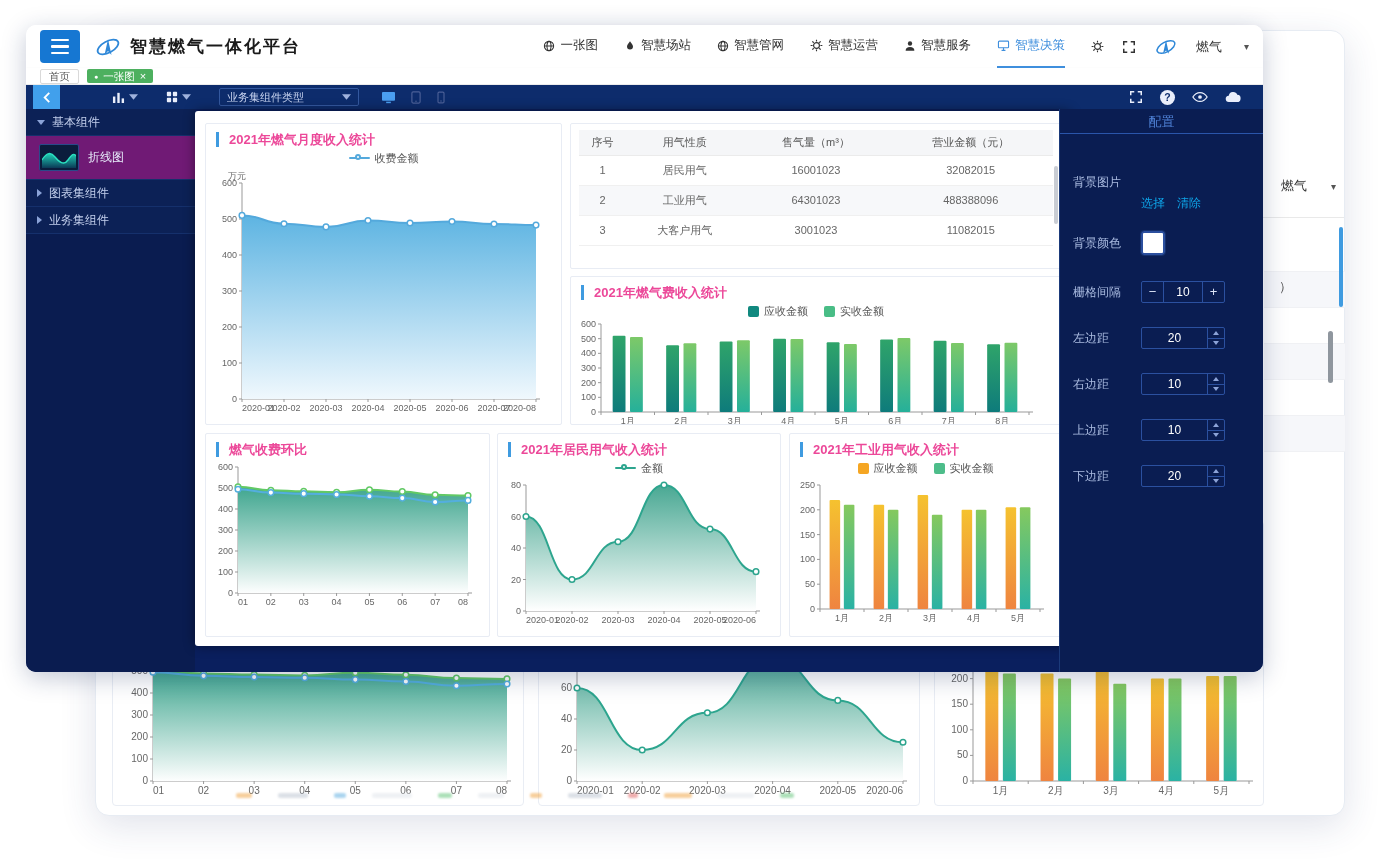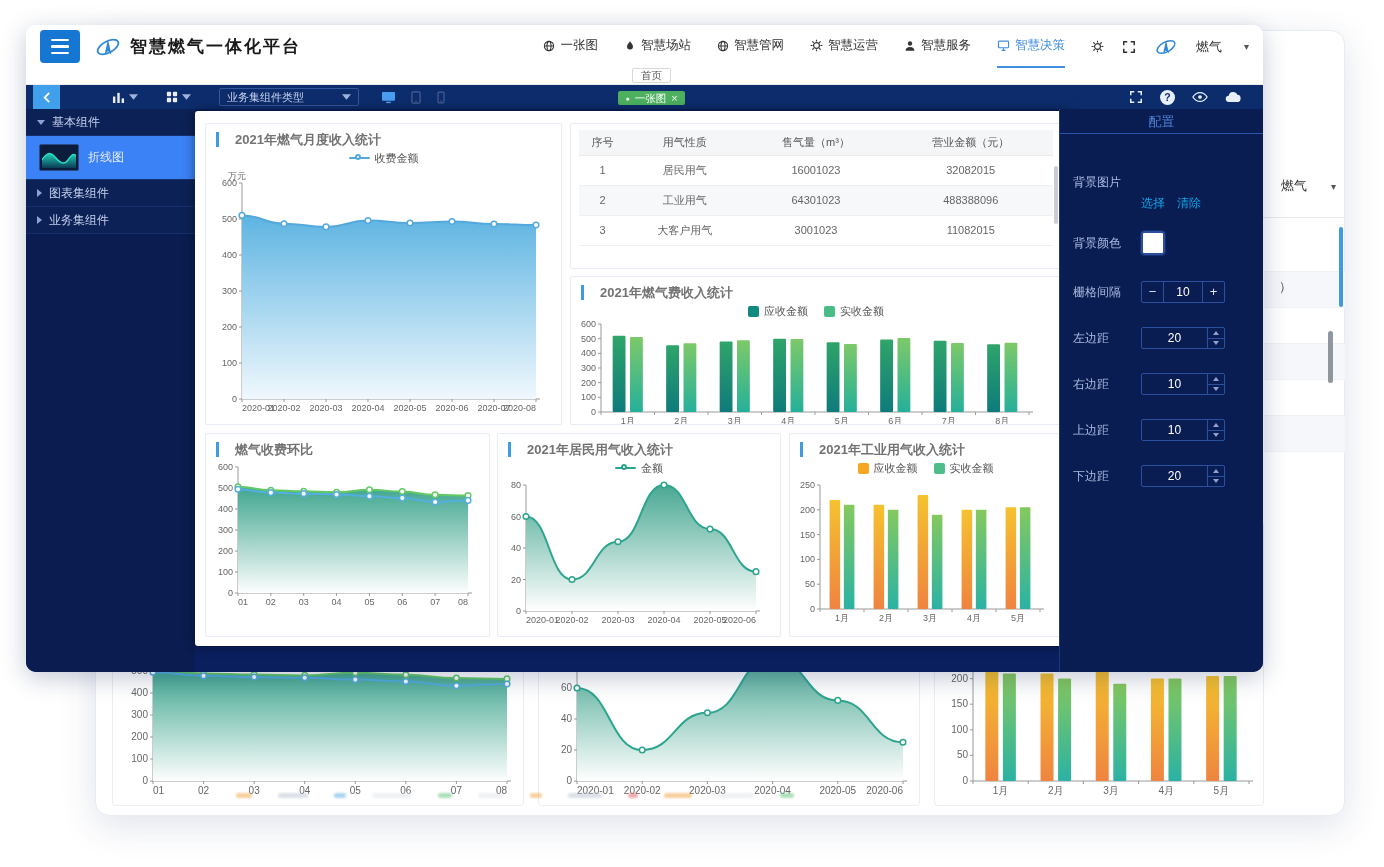--- a/index.html
+++ b/index.html
@@ -49,21 +49,21 @@
     height:43px; cursor:pointer; border-bottom:2px solid transparent; }
   .nav-item .nav-ic { display:flex; }
   .nav-item.active { color:#3f8fdd; border-bottom-color:#3f8fdd; }
   .nav-right { display:flex; align-items:center; gap:18px; margin-left:26px; }
   .nav-right .ic { display:flex; color:#333; cursor:pointer; }
   .gas-wrap { display:flex; align-items:center; gap:22px; font-size:13px; color:#333; }
   .gas-caret { font-size:10px; color:#555; }
 
   
   .tabsbar { height:17px; display:flex; align-items:center; gap:8px; padding-left:14px;
-    background:#fff; border-bottom:1px solid #ececec; box-shadow:0 1px 3px rgba(0,0,0,.06);flex-direction:column; }
+    background:#fff; border-bottom:1px solid #ececec; box-shadow:0 1px 3px rgba(0,0,0,.06); }
   .chip-home { font-size:10.5px; color:#595959; border:1px solid #d9d9d9; border-radius:2px;
     padding:0px 8px; line-height:13px; background:#fff; cursor:pointer; }
   .tab-green { font-size:10.5px; color:#fff; background:#4db05f; border-radius:2px;
     padding:0px 7px; line-height:14px; display:flex; align-items:center; gap:5px; cursor:pointer; }
   .tab-green .dot { font-size:7px; line-height:1; }
   .tab-green .close { font-size:11px; cursor:pointer; }
 
   
   .toolbar { height:24px; background:#0d2c6c; display:flex; align-items:center; }
   .collapse-btn { width:27px; height:24px; margin-left:7px; background:#41a0ec; color:#fff;
@@ -85,39 +85,39 @@
   
   .editor { position:relative; height:564px; background:#0a1f5e; }
   .sidebar { position:absolute; left:0; top:0; bottom:0; width:169px; background:#0a1c50; }
   .sb-section { height:27px; display:flex; align-items:center; gap:7px; padding-left:11px;
     font-size:12px; color:#c3cfec; background:#0c2156; border-bottom:1px solid #15306c; cursor:pointer; }
   .sb-chev { width:0; height:0; border-left:4px solid transparent; border-right:4px solid transparent;
     border-top:5px solid #8ba3d8; }
   .sb-chev.right { border:none; border-top:4px solid transparent; border-bottom:4px solid transparent;
     border-left:5px solid #8ba3d8; }
   .sb-item { height:44px; display:flex; align-items:center; gap:9px; padding-left:13px;
-    background:#3b82f6; border-bottom:1px solid #15306c; cursor:pointer; }
+    background:#701a75; border-bottom:1px solid #15306c; cursor:pointer; }
   .sb-thumb { width:40px; height:27px; background:#0b1c3c; border:1px solid #2a4a8a; border-radius:2px;
     display:flex; align-items:center; justify-content:center; }
   .sb-item span.lbl { font-size:12px; color:#e8eefc; }
 
   .canvas { position:absolute; left:169px; right:188px; top:0; bottom:0; background:#0a1f5e; }
   .panel { position:absolute; left:0; top:2px; width:875px; height:535px; background:#fff;
     border-radius:3px; box-shadow:0 0 12px rgba(0,0,0,.45); }
 
   
   .card { position:absolute; background:#fff; border:1px solid #e8ecf4; border-radius:2px; overflow:hidden; }
   .card-a { left:10px;  top:12px;  width:357px; height:302px; }
   .card-b { left:375px; top:12px;  width:492px; height:146px; }
   .card-c { left:375px; top:165px; width:492px; height:149px; }
   .card-d { left:10px;  top:322px; width:285px; height:204px; }
   .card-e { left:302px; top:322px; width:284px; height:204px; }
   .card-f { left:594px; top:322px; width:273px; height:204px; }
-  .card-title { margin:8px 10px 2px 10px; border-left:3px solid #3f9be0; padding-left:16px;
-    font-size:13px; font-weight:bold; color:#737373; line-height:15px; }
+  .card-title { margin:8px 10px 2px 10px; border-left:3px solid #3f9be0; padding-left:10px;
+    font-size:13px; font-weight:bold; color:#ec4899; line-height:15px; }
   .legend { display:flex; justify-content:center; align-items:center; gap:16px; height:18px; }
   .lg-item { display:flex; align-items:center; gap:5px; font-size:11px; color:#555; cursor:pointer; }
   .lg-mk { position:relative; width:21px; height:10px; }
   .lg-mk .ln { position:absolute; left:0; top:4px; width:21px; height:2px; border-radius:1px; }
   .lg-mk .ring { position:absolute; left:6px; top:1px; width:6px; height:6px; border-radius:50%;
     border:2px solid; background:#fff; }
   .lg-sq { width:11px; height:11px; border-radius:2px; display:block; }
 
   
   .tbl { width:calc(100% - 16px); margin:6px 8px 0 8px; border-collapse:collapse; font-size:11px; }

